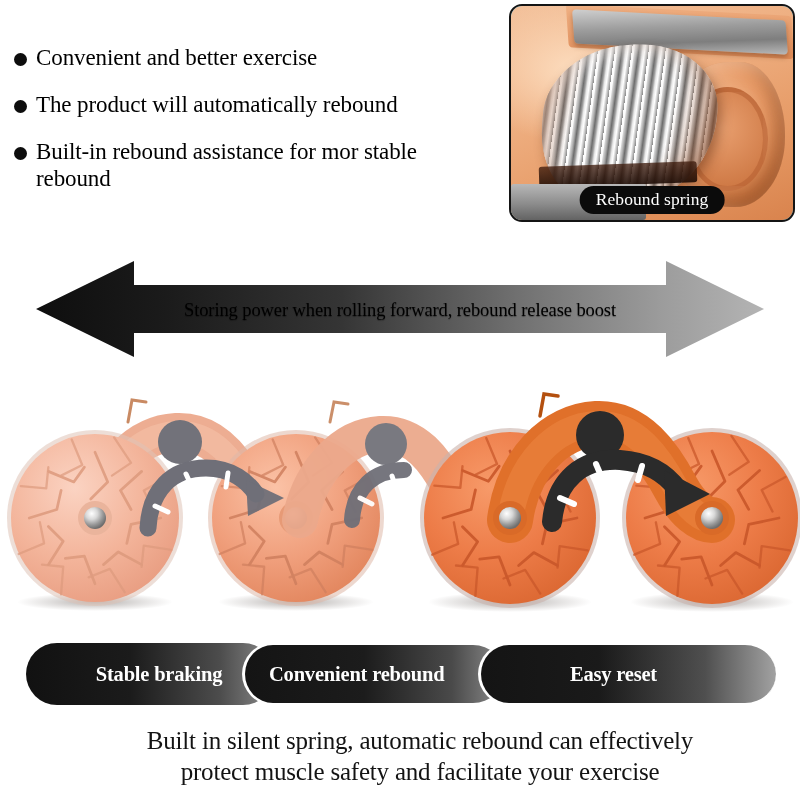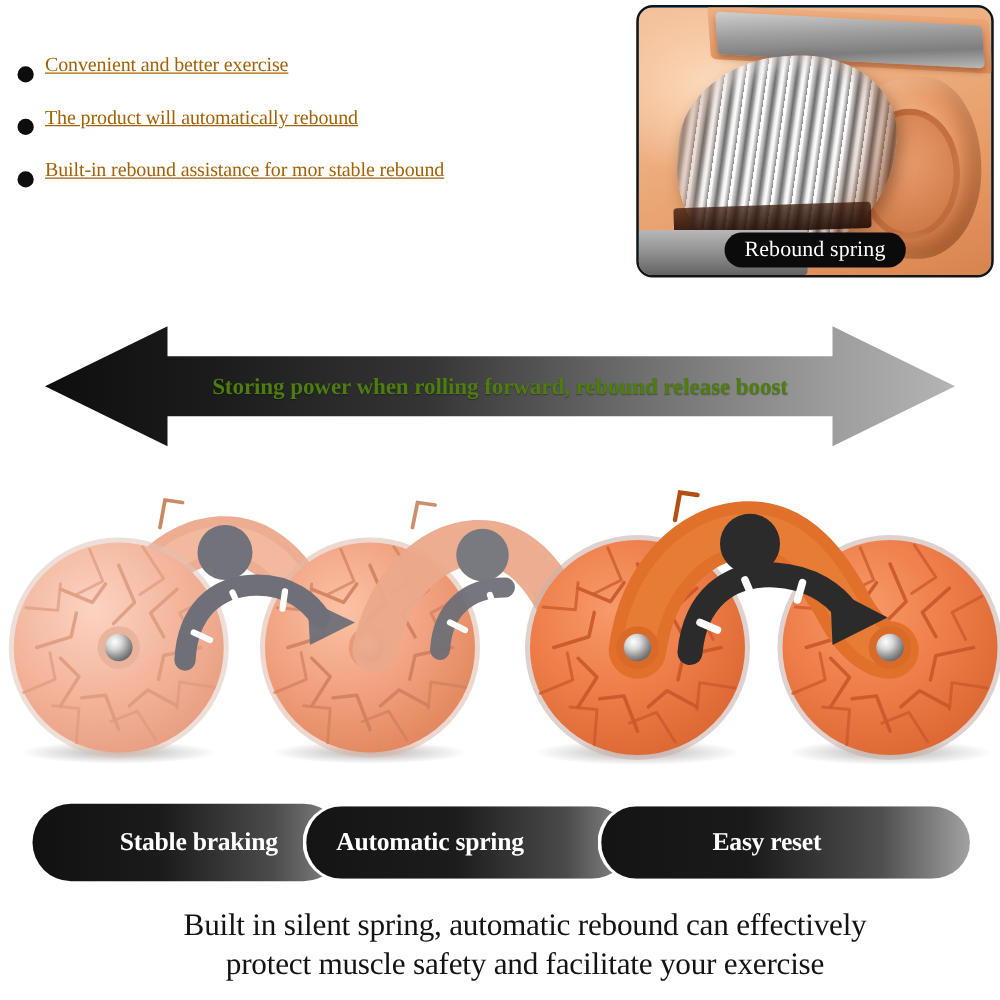--- a/index.html
+++ b/index.html
@@ -35,25 +35,24 @@
     width: 13px;
     height: 13px;
     border-radius: 50%;
     background: #0d0d0d;
     flex: 0 0 auto;
     margin-top: 9px;
     margin-right: 9px;
   }
   .bullet-text {
     font-family: "Liberation Serif", "DejaVu Serif", serif;
-    font-size: 16px;
+    font-size: 23px;
     line-height: 1.18;
-    color: #a16207;
+    color: #000000;
     letter-spacing: -0.1px;
-    text-decoration: underline;
   }
 
   
   .photo-frame {
     position: absolute;
     left: 509px;
     top: 4px;
     width: 282px;
     height: 214px;
     border: 2.5px solid #141414;
@@ -187,23 +186,23 @@
   .arrow-banner svg { display: block; width: 100%; height: 100%; }
   .arrow-label {
     position: absolute;
     left: 0;
     top: 0;
     width: 100%;
     height: 100%;
     display: flex;
     align-items: center;
     justify-content: center;
-    color: #4d7c0f;
+    color: #000000;
     font-family: "Liberation Serif", "DejaVu Serif", serif;
-    font-weight: bold;
+    font-weight: normal;
     font-size: 18.5px;
     letter-spacing: -0.1px;
     padding-top: 2px;
     box-sizing: border-box;
     pointer-events: none;
     text-shadow: 0 1px 1px rgba(0,0,0,0.35);
   }
 
   
   .wheels {
@@ -484,21 +483,21 @@
         </g>
       </g>
     </svg>
   </div>
 
   <div class="pillbar">
     <div class="pill pill-1">
       <span class="pill-label">Stable braking</span>
     </div>
     <div class="pill pill-2">
-      <span class="pill-label">Automatic spring</span>
+      <span class="pill-label">Convenient rebound</span>
     </div>
     <div class="pill pill-3">
       <span class="pill-label">Easy reset</span>
     </div>
   </div>
 
   <div class="caption">
     <div>Built in silent spring, automatic rebound can effectively</div>
     <div>protect muscle safety and facilitate your exercise</div>
   </div>

